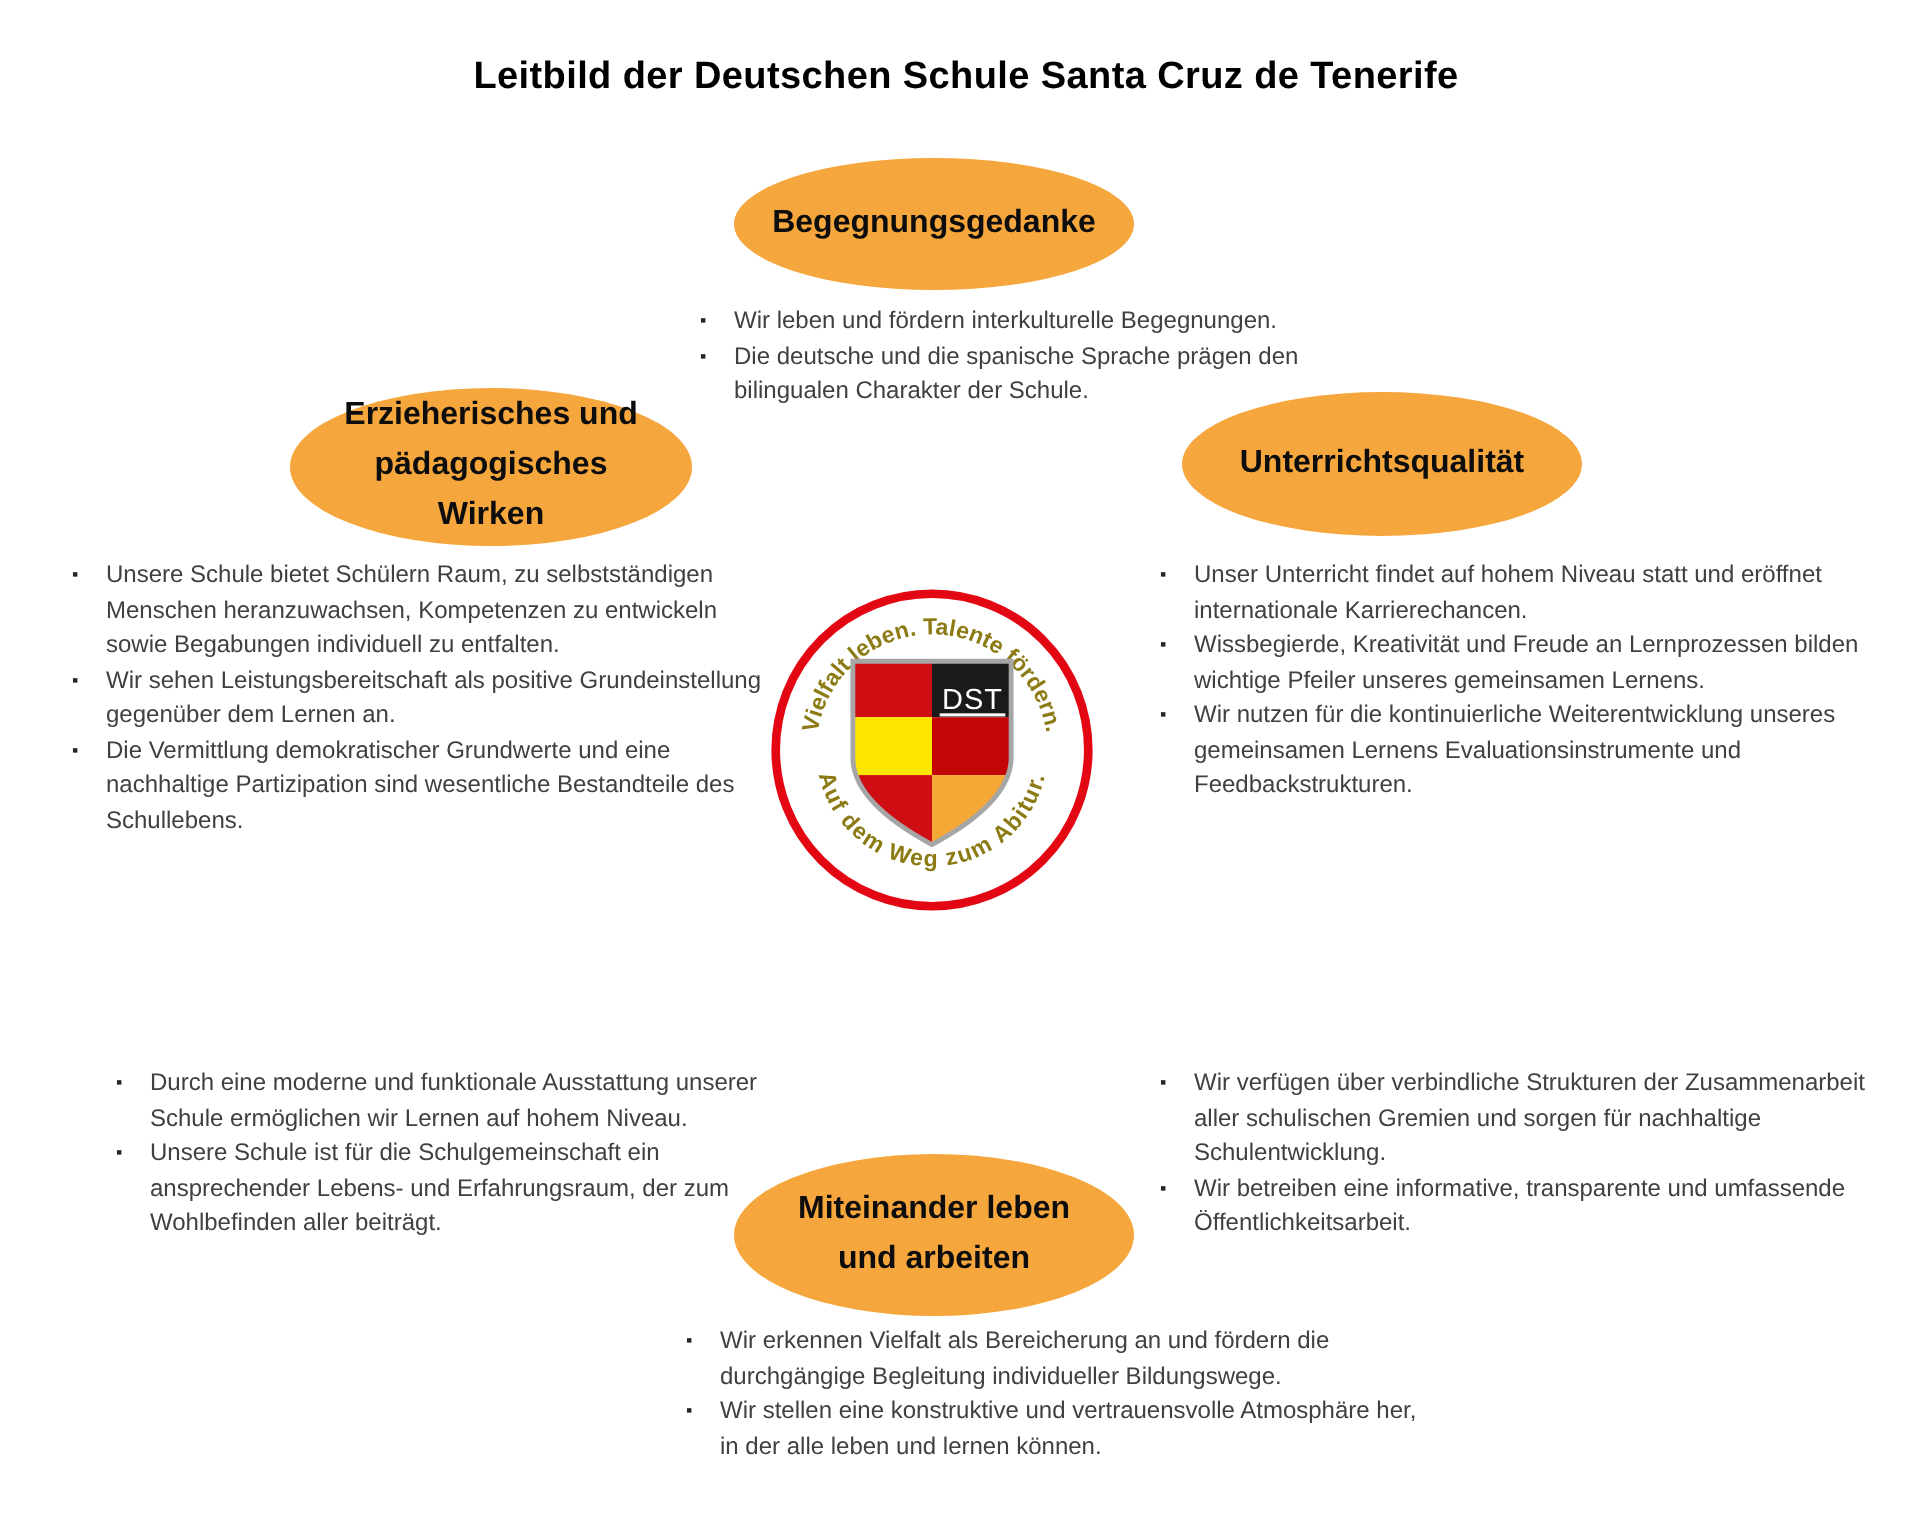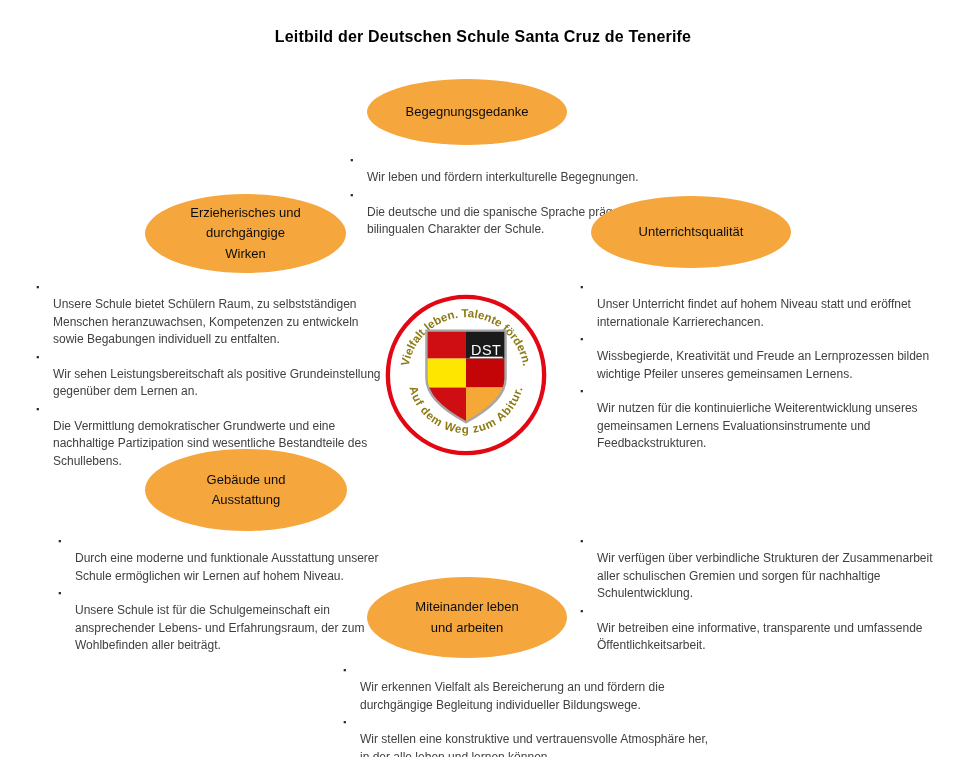--- a/index.html
+++ b/index.html
@@ -2,40 +2,40 @@
 <html><head>
 <meta charset="utf-8">
 <style>
   html,body { margin:0; padding:0; background:#ffffff; }
   .canvas {
     position:relative; width:966px; height:757px; background:#ffffff;
     font-family:"Liberation Sans", sans-serif; overflow:hidden;
   }
   .title {
     position:absolute; top:28px; left:0; width:100%; margin:0;
-    text-align:center; font-size:16px; font-weight:bold; color:#000000;
+    text-align:center; font-size:19px; font-weight:bold; color:#000000;
     letter-spacing:0.2px;
   }
   .ellipse {
     position:absolute; background:#F5A63C; border-radius:50%;
     display:flex; align-items:center; justify-content:center; text-align:center;
   }
   .ellipse .label {
-    font-weight:normal; font-size:13px; line-height:1.55; color:#0d0d0d;
+    font-weight:bold; font-size:16px; line-height:1.55; color:#0d0d0d;
     white-space:pre-line; padding:0 8px;
   }
   ul.bullets {
     position:absolute; margin:0; padding:0; list-style:none;
     color:#404040; font-size:12px; line-height:17.5px;
   }
   ul.bullets li { display:flex; align-items:flex-start; }
   ul.bullets .marker {
     flex:0 0 17px; width:17px; font-size:9px; line-height:17.5px; color:#262626;
   }
-  ul.bullets .btxt { flex:1 1 auto;margin-top:17px; }
+  ul.bullets .btxt { flex:1 1 auto; }
 
   
   #ellipse-top  { left:367px; top:79px;  width:200px; height:66px; }
   #list-top     { left:350px; top:152px; width:314px; }
   #ellipse-left { left:145px; top:194px; width:201px; height:79px; }
   #list-left    { left:36px;  top:279px; width:346px; }
   #ellipse-right{ left:591px; top:196px; width:200px; height:72px; }
   #list-right   { left:580px; top:279px; width:382px; }
   #logo         { position:absolute; left:384px; top:291px; width:164px; height:168px; }
   #ellipse-bl   { left:145px; top:449px; width:202px; height:82px; }
@@ -66,21 +66,21 @@
       <span class="btxt">Wir leben und fördern interkulturelle Begegnungen.</span>
     </li>
     <li>
       <span class="marker">▪</span>
       <span class="btxt">Die deutsche und die spanische Sprache prägen den bilingualen Charakter der Schule.</span>
     </li>
   </ul>
 
   <div class="ellipse" id="ellipse-left">
     <span class="label">Erzieherisches und
-durchgängige
+pädagogisches
 Wirken</span>
   </div>
   <ul class="bullets" id="list-left">
     <li>
       <span class="marker">▪</span>
       <span class="btxt">Unsere Schule bietet Schülern Raum, zu selbstständigen Menschen heranzuwachsen, Kompetenzen zu entwickeln sowie Begabungen individuell zu entfalten.</span>
     </li>
     <li>
       <span class="marker">▪</span>
       <span class="btxt">Wir sehen Leistungsbereitschaft als positive Grundeinstellung gegenüber dem Lernen an.</span>
@@ -132,24 +132,20 @@
         <rect x="43" y="31" width="43" height="30" fill="#C40508"></rect>
         <rect x="0" y="61" width="43" height="38" fill="#CE0E12"></rect>
         <rect x="43" y="61" width="43" height="38" fill="#F6A837"></rect>
       </g>
       <path d="M 2 2 H 84 V 52 Q 84 75 43 97 Q 2 75 2 52 Z" fill="none" stroke="#A6A6A6" stroke-width="2.5"></path>
       <text class="shield-initials" x="64" y="27" text-anchor="middle">DST</text>
       <rect x="47" y="29" width="34" height="1.6" fill="#FFFFFF"></rect>
     </g>
   </svg>
 
-  <div class="ellipse" id="ellipse-bl">
-    <span class="label">Gebäude und
-Ausstattung</span>
-  </div>
   <ul class="bullets" id="list-bl">
     <li>
       <span class="marker">▪</span>
       <span class="btxt">Durch eine moderne und funktionale Ausstattung unserer Schule ermöglichen wir Lernen auf hohem Niveau.</span>
     </li>
     <li>
       <span class="marker">▪</span>
       <span class="btxt">Unsere Schule ist für die Schulgemeinschaft ein ansprechender Lebens- und Erfahrungsraum, der zum Wohlbefinden aller beiträgt.</span>
     </li>
   </ul>

